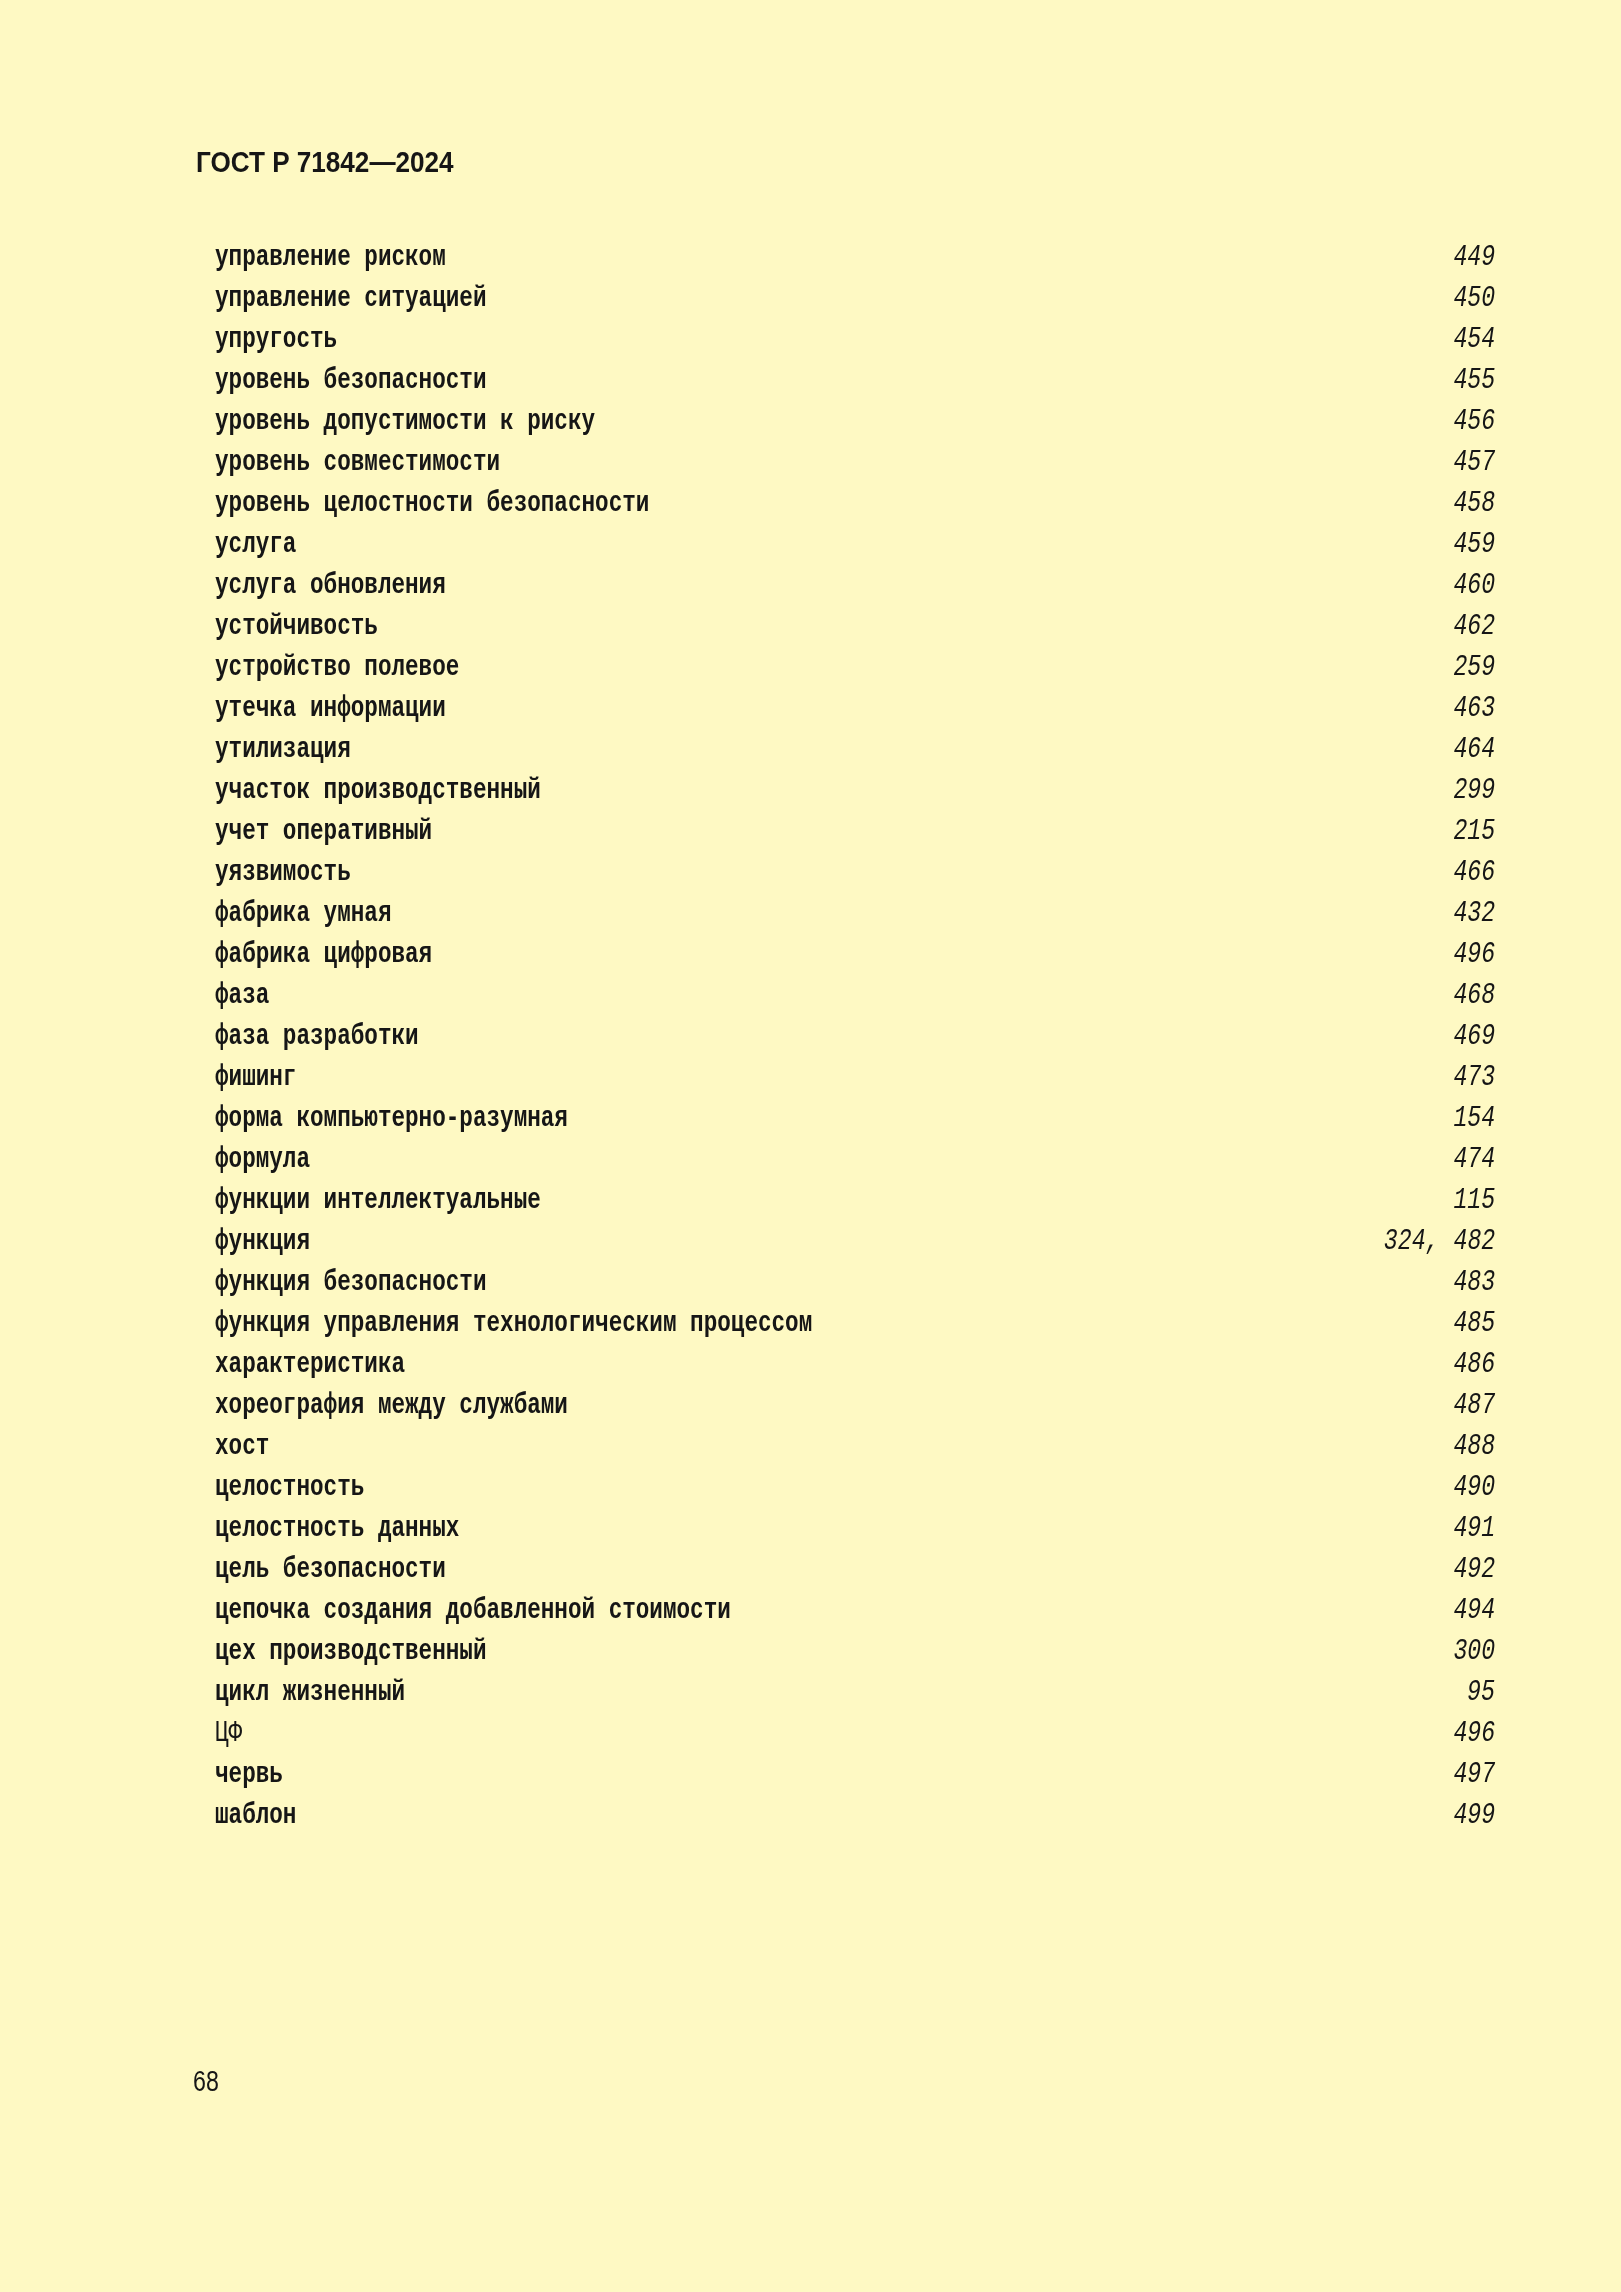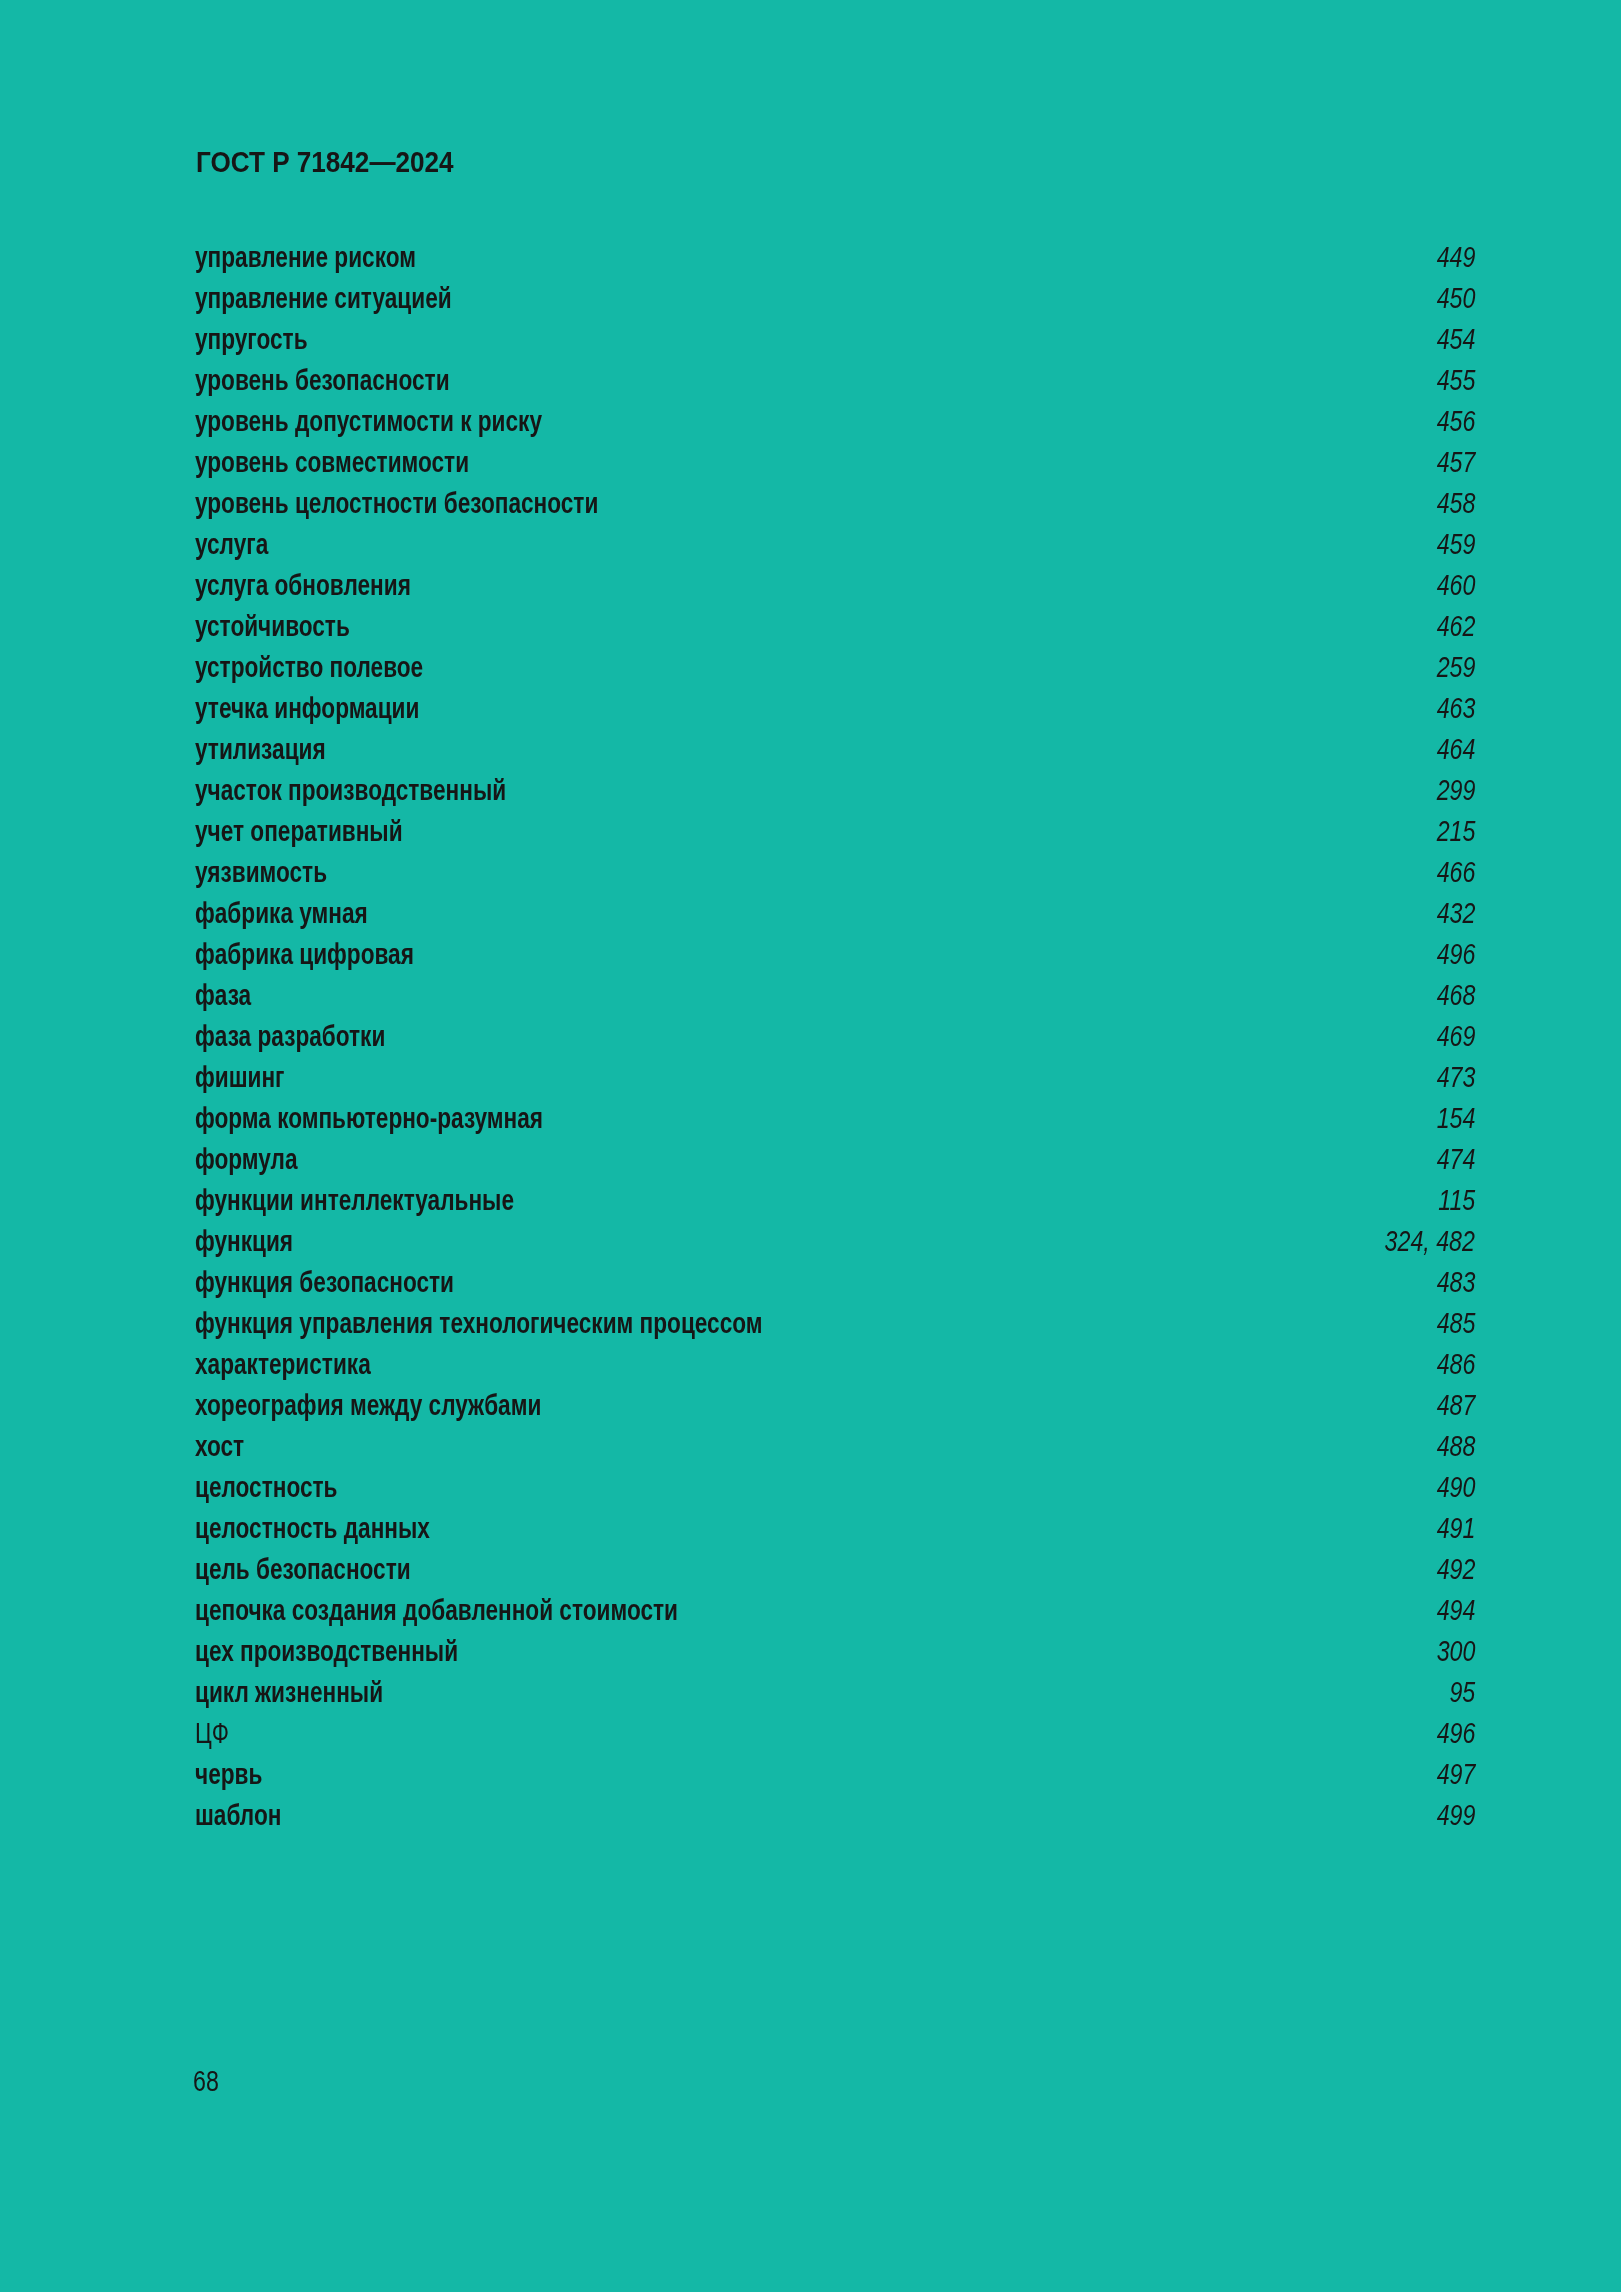--- a/index.html
+++ b/index.html
@@ -10,39 +10,40 @@
     width: 1621px;
     height: 2293px;
     background: #ffffff;
     font-family: "Liberation Sans", "DejaVu Sans", sans-serif;
     color: #161616;
   }
   .page {
     position: relative;
     width: 1621px;
     height: 2293px;
-    background: #14b8a6;
+    background: #fef9c3;
     overflow: hidden;
   }
   .header {
     position: absolute;
     left: 196px;
     top: 147px;
     font-size: 29px;
     line-height: 31px;
     font-weight: bold;
     white-space: nowrap;
     transform: scaleX(0.90);
     transform-origin: left center;
   }
   .index {
     position: absolute;
-    left: 195px;
+    left: 215px;
     top: 237px;
     width: 1280px; 
+    font-family: Liberation Mono, monospace;
   }
   .row {
     height: 41px;
     display: flex;
     justify-content: space-between;
     align-items: center;
     white-space: nowrap;
   }
   .term {
     font-size: 29px;

